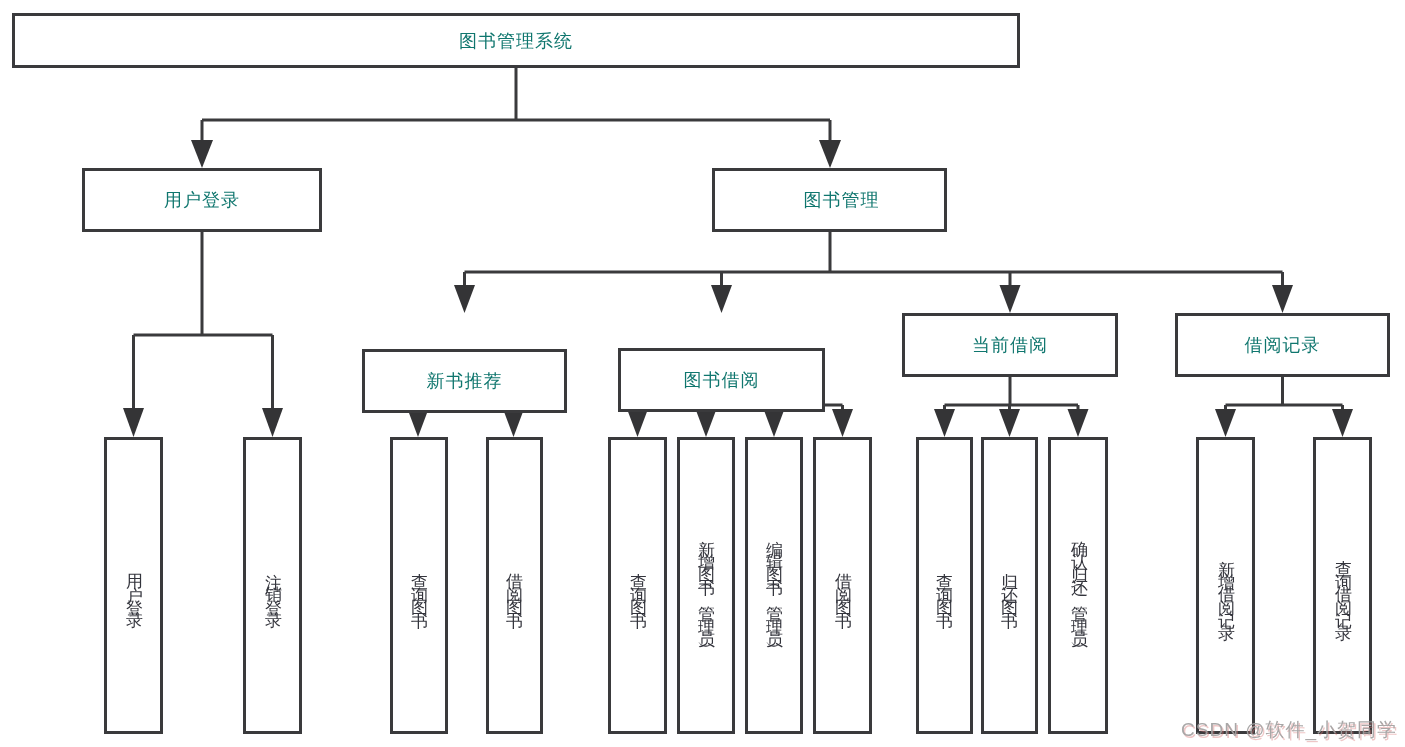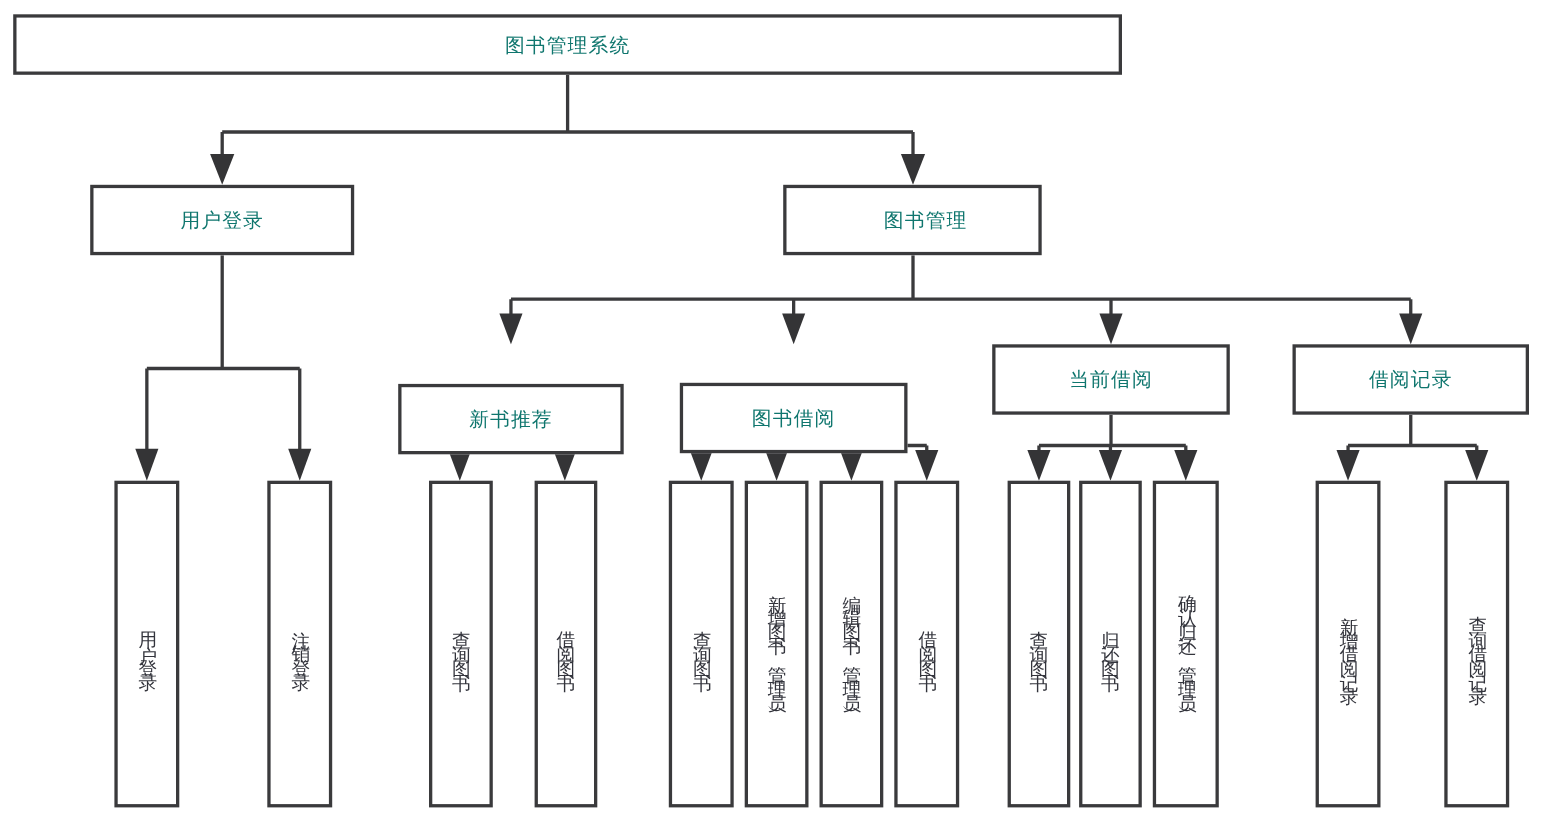--- a/index.html
+++ b/index.html
@@ -135,14 +135,15 @@
   <div class="node vbox" style="left:745px; width:58px;">编辑图书（管理员）</div>
   <div class="node vbox" style="left:813px; width:59px;">借阅图书</div>
 
   <div class="node vbox" style="left:916px; width:57px;">查询图书</div>
   <div class="node vbox" style="left:981px; width:57px;">归还图书</div>
   <div class="node vbox" style="left:1048px; width:60px;">确认归还（管理员）</div>
 
   <div class="node vbox" style="left:1196px; width:59px;">新增借阅记录</div>
   <div class="node vbox" style="left:1313px; width:59px;">查询借阅记录</div>
 
+  <div class="watermark">CSDN @软件_小贺同学</div>
 
 </div>
 
 </body></html>

